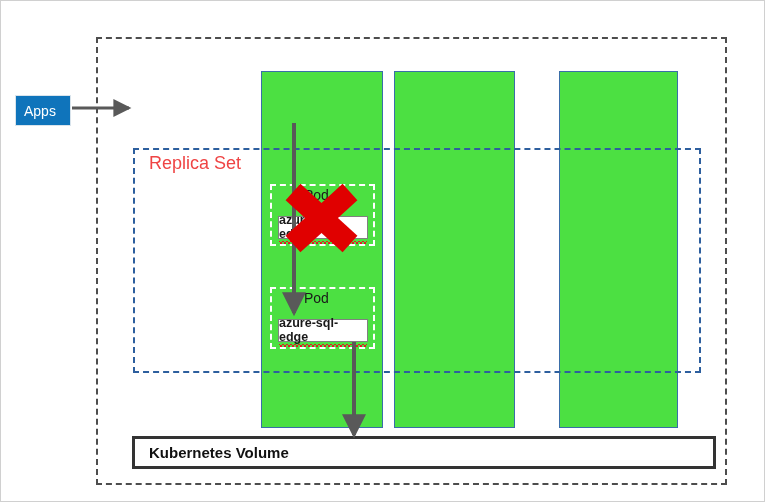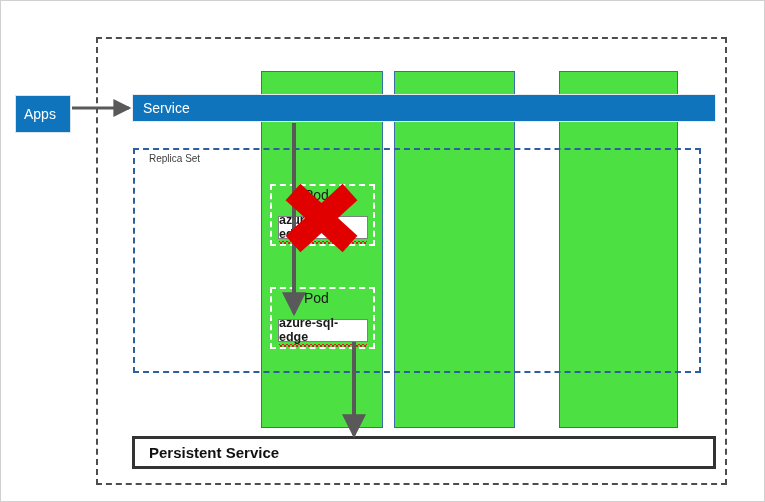--- a/index.html
+++ b/index.html
@@ -32,21 +32,21 @@
   }
   .cluster-box {
     left: 95px; top: 36px;
     width: 631px; height: 448px;
     border: 2px dashed #4d4d4d;
   }
 
   
   .apps-box {
     left: 14px; top: 94px;
-    width: 56px; height: 38px;
+    width: 56px; height: 31px;
     background: #0f74bb;
     border: 1px solid #d9e4ec;
     color: #ffffff;
     font-size: 14px;
     display: flex;
     align-items: center;
     padding-left: 8px;
   }
 
   
@@ -83,22 +83,22 @@
 
   
   .replica-box {
     left: 132px; top: 147px;
     width: 568px; height: 225px;
     border: 2px dashed #2d5f9e;
     z-index: 4;
   }
   .replica-label {
     left: 148px; top: 152px;
-    font-size: 10px;
-    color: #404040;
+    font-size: 18px;
+    color: #ef4444;
     z-index: 7;
     white-space: nowrap;
   }
 
   
   .pod-box {
     border: 2px dashed #ffffff;
     z-index: 5;
   }
   .pod-label {
@@ -192,30 +192,27 @@
   <div class="abs sql-box" style="left:277px; top:215px; width:90px; height:23px;">
     <span class="sql-text">azure-sql-edge</span>
   </div>
 
   <div class="abs pod-box" style="left:269px; top:286px; width:105px; height:62px;"></div>
   <div class="pod-label" style="left:303px; top:289px;">Pod</div>
   <div class="abs sql-box" style="left:277px; top:318px; width:90px; height:23px;">
     <span class="sql-text">azure-sql-edge</span>
   </div>
 
-  <div class="abs service-bar">
-    <span>Service</span>
-  </div>
 
   <div class="abs apps-box">
     <span>Apps</span>
   </div>
 
   <div class="abs pv-box">
-    <span>Persistent Service</span>
+    <span>Kubernetes Volume</span>
   </div>
 
   <svg class="arrow-layer" viewBox="0 0 765 502">
     <defs>
       <marker id="ah" markerWidth="8" markerHeight="8" refX="5.2" refY="3" orient="auto">
         <path d="M0,0 L6,3 L0,6 z" fill="#595959"></path>
       </marker>
     </defs>
 
     <line x1="71" y1="107" x2="128" y2="107" stroke="#595959" stroke-width="3" marker-end="url(#ah)"></line>

